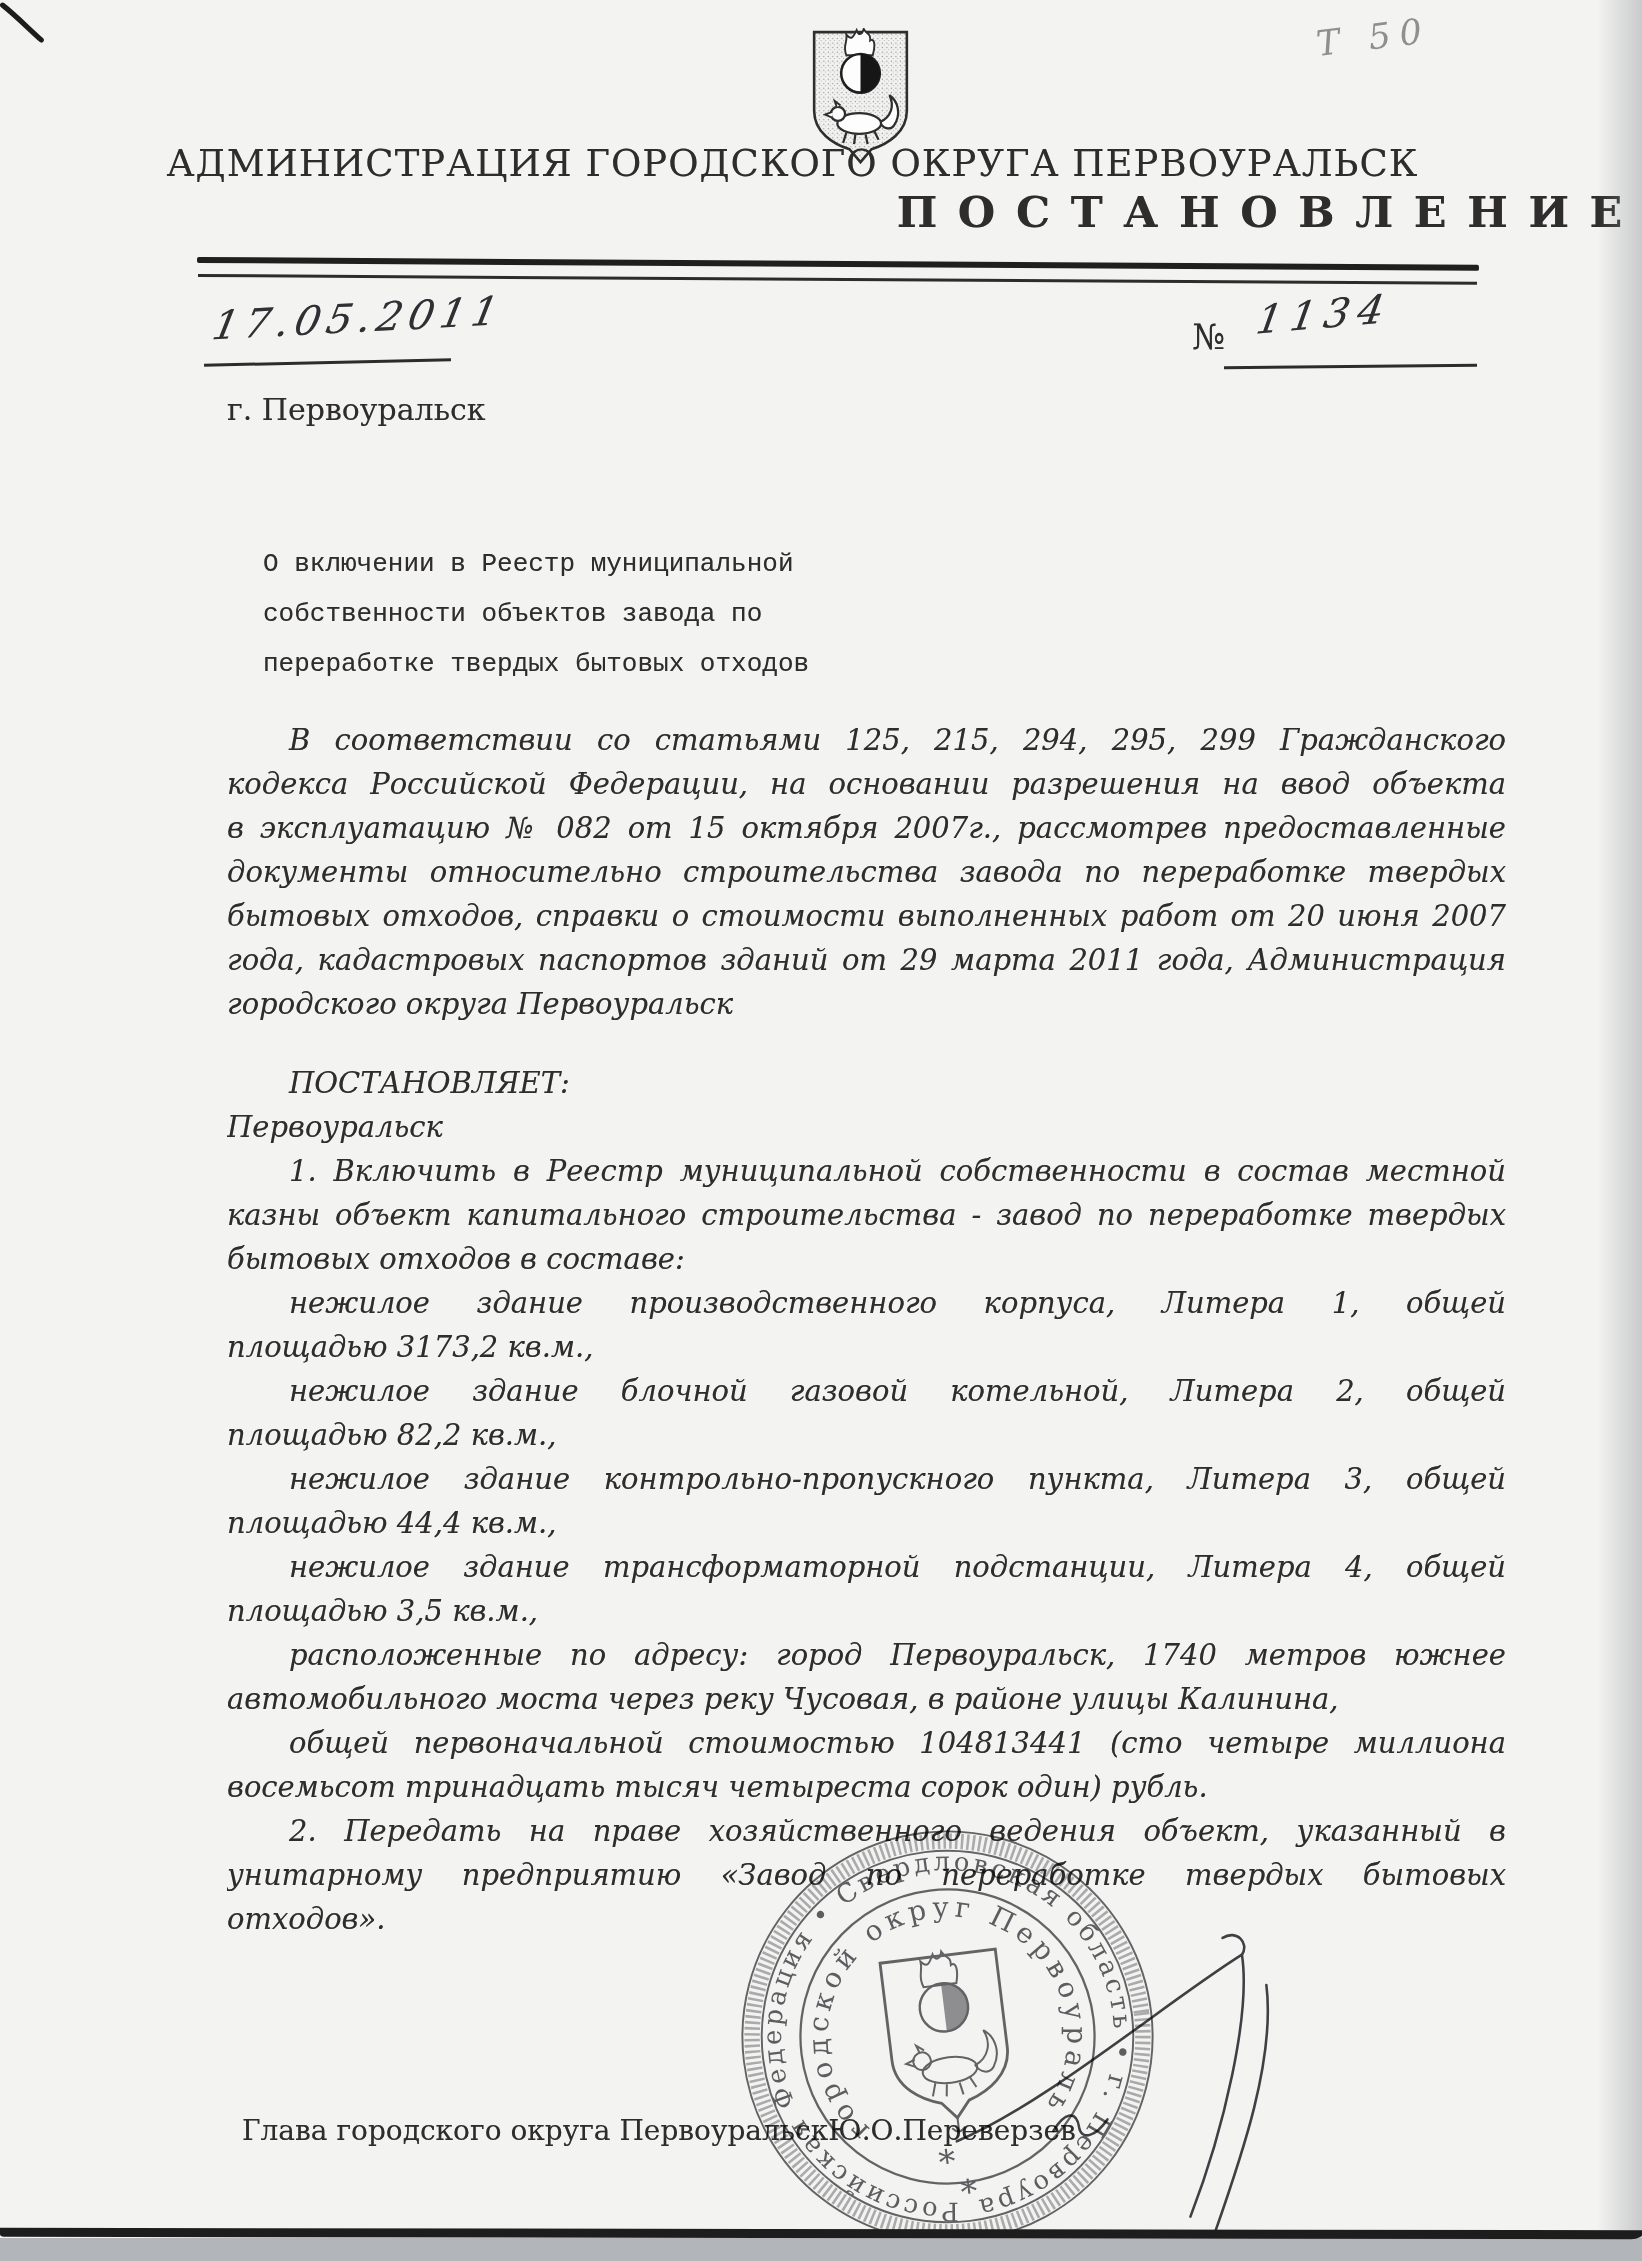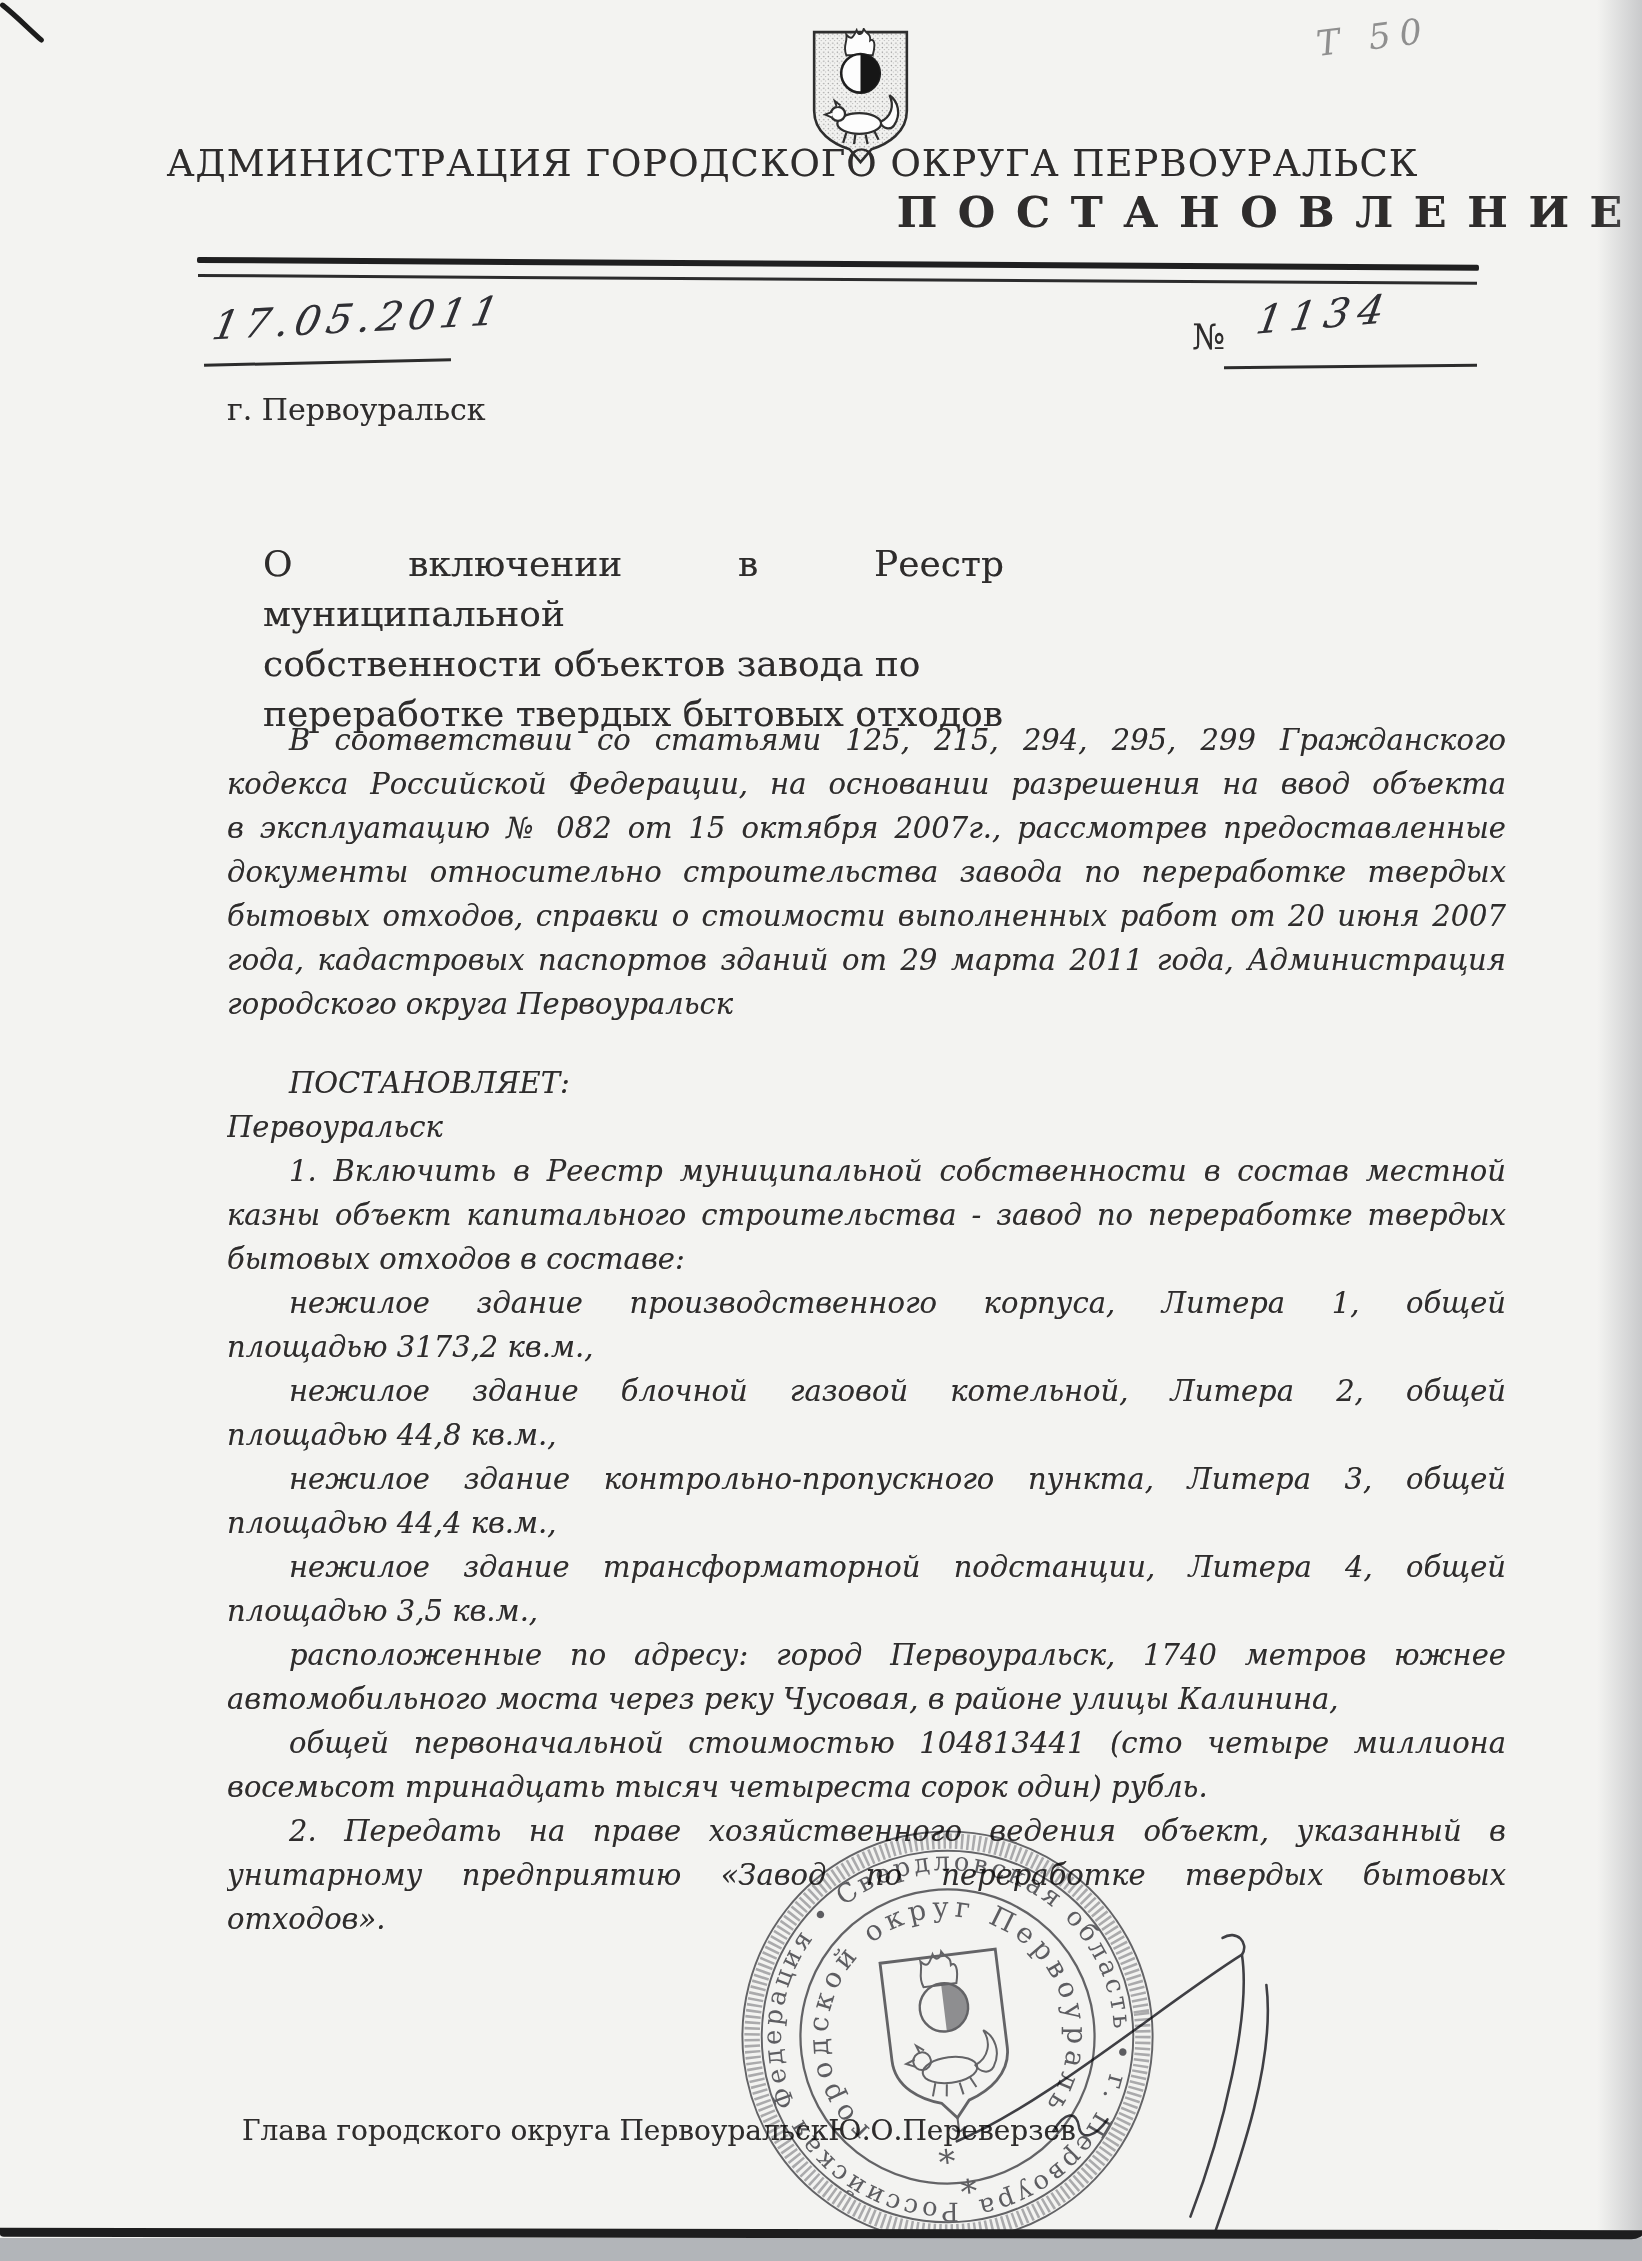--- a/index.html
+++ b/index.html
@@ -35,21 +35,21 @@
     transform:skewX(-14deg) rotate(-5deg);}
   .num-line{top:365px;left:1224px;width:253px;height:2.6px;background:#2c2c2c;
     transform:rotate(-.6deg);}
   .city{top:392px;left:227px;font-size:30px;}
 
   
   .pencil{top:17px;left:1316px;font-size:35px;color:#8f8f8f;
     letter-spacing:9px;transform:rotate(-7deg);font-style:italic;}
 
   
-  .subject{top:539px;left:263px;width:741px;font-size:36px;line-height:50px;}
+  .subject{top:539px;left:263px;width:741px;font-size:26px;line-height:50px;font-family:Liberation Mono, monospace;}
 
   
   .body-block{top:718px;left:227px;width:1279px;font-size:29px;line-height:44px;font-style:italic;}
   .line{text-align:justify;text-align-last:left;overflow:hidden;}
   .j{text-align-last:justify;}
   .i{text-indent:62px;}
   .gap-lg{margin-top:35px;}
   .gap-sm{margin-top:10.3px;}
 
   
@@ -128,21 +128,21 @@
     <div class="line j">года, кадастровых паспортов зданий от 29 марта 2011 года, Администрация</div>
     <div class="line">городского округа Первоуральск</div>
     <div class="line i gap-lg">ПОСТАНОВЛЯЕТ:</div>
     <div class="line">Первоуральск</div>
     <div class="line j i">1. Включить в Реестр муниципальной собственности в состав местной</div>
     <div class="line j">казны объект капитального строительства - завод по переработке твердых</div>
     <div class="line">бытовых отходов в составе:</div>
     <div class="line j i">нежилое здание производственного корпуса, Литера 1, общей</div>
     <div class="line">площадью 3173,2 кв.м.,</div>
     <div class="line j i">нежилое здание блочной газовой котельной, Литера 2, общей</div>
-    <div class="line">площадью 44,8 кв.м.,</div>
+    <div class="line">площадью 82,2 кв.м.,</div>
     <div class="line j i">нежилое здание контрольно-пропускного пункта, Литера 3, общей</div>
     <div class="line">площадью 44,4 кв.м.,</div>
     <div class="line j i">нежилое здание трансформаторной подстанции, Литера 4, общей</div>
     <div class="line">площадью 3,5 кв.м.,</div>
     <div class="line j i">расположенные по адресу: город Первоуральск, 1740 метров южнее</div>
     <div class="line">автомобильного моста через реку Чусовая, в районе улицы Калинина,</div>
     <div class="line j i">общей первоначальной стоимостью 104813441 (сто четыре миллиона</div>
     <div class="line">восемьсот тринадцать тысяч четыреста сорок один) рубль.</div>
     <div class="line j i">2. Передать на праве хозяйственного ведения объект, указанный в</div>
     <div class="line j">унитарному предприятию «Завод по переработке твердых бытовых</div>

